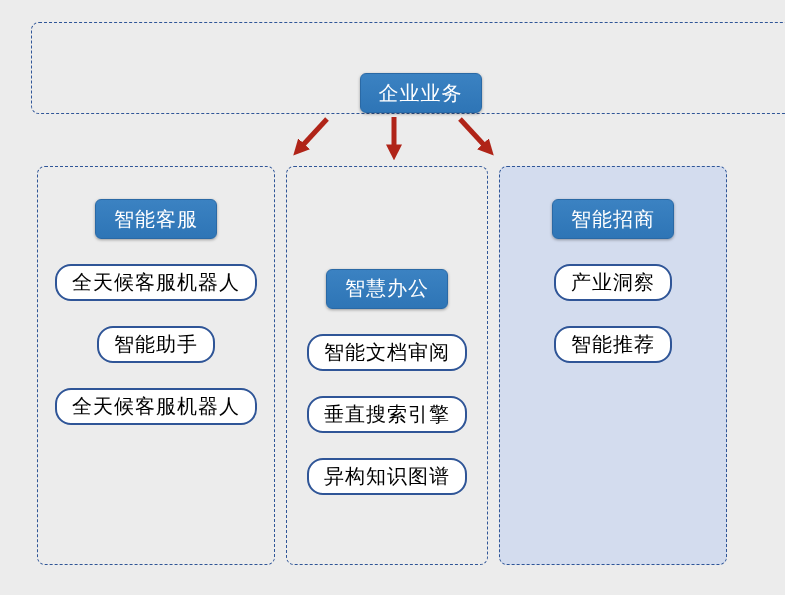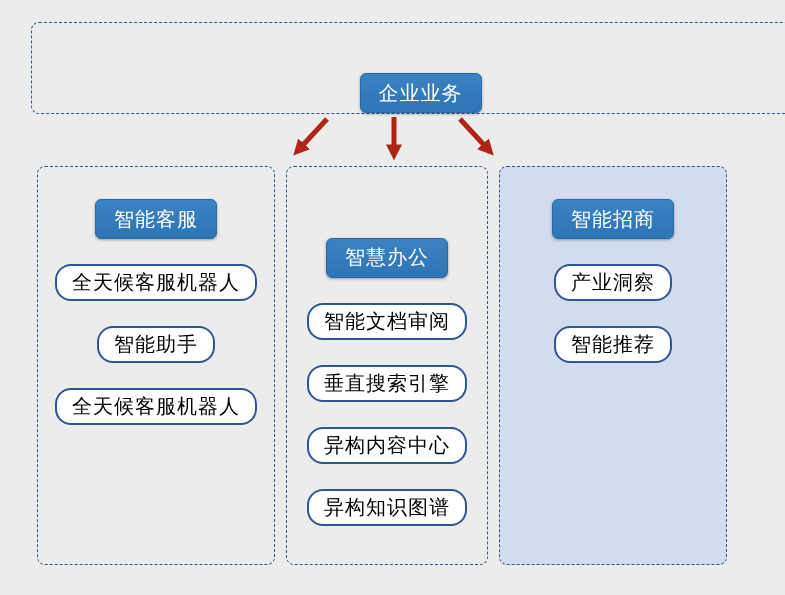--- a/index.html
+++ b/index.html
@@ -86,21 +86,20 @@
   <div class="pill">智能客服</div>
   <div class="node">全天候客服机器人</div>
   <div class="node">智能助手</div>
   <div class="node">全天候客服机器人</div>
 </div>
 
 <div class="group column" id="col-1">
   <div class="pill">智慧办公</div>
   <div class="node">智能文档审阅</div>
   <div class="node">垂直搜索引擎</div>
-  <div class="node">异构内容中心</div>
   <div class="node">异构知识图谱</div>
 </div>
 
 <div class="group column" id="col-2">
   <div class="pill">智能招商</div>
   <div class="node">产业洞察</div>
   <div class="node">智能推荐</div>
 </div>
 
 </body></html>

